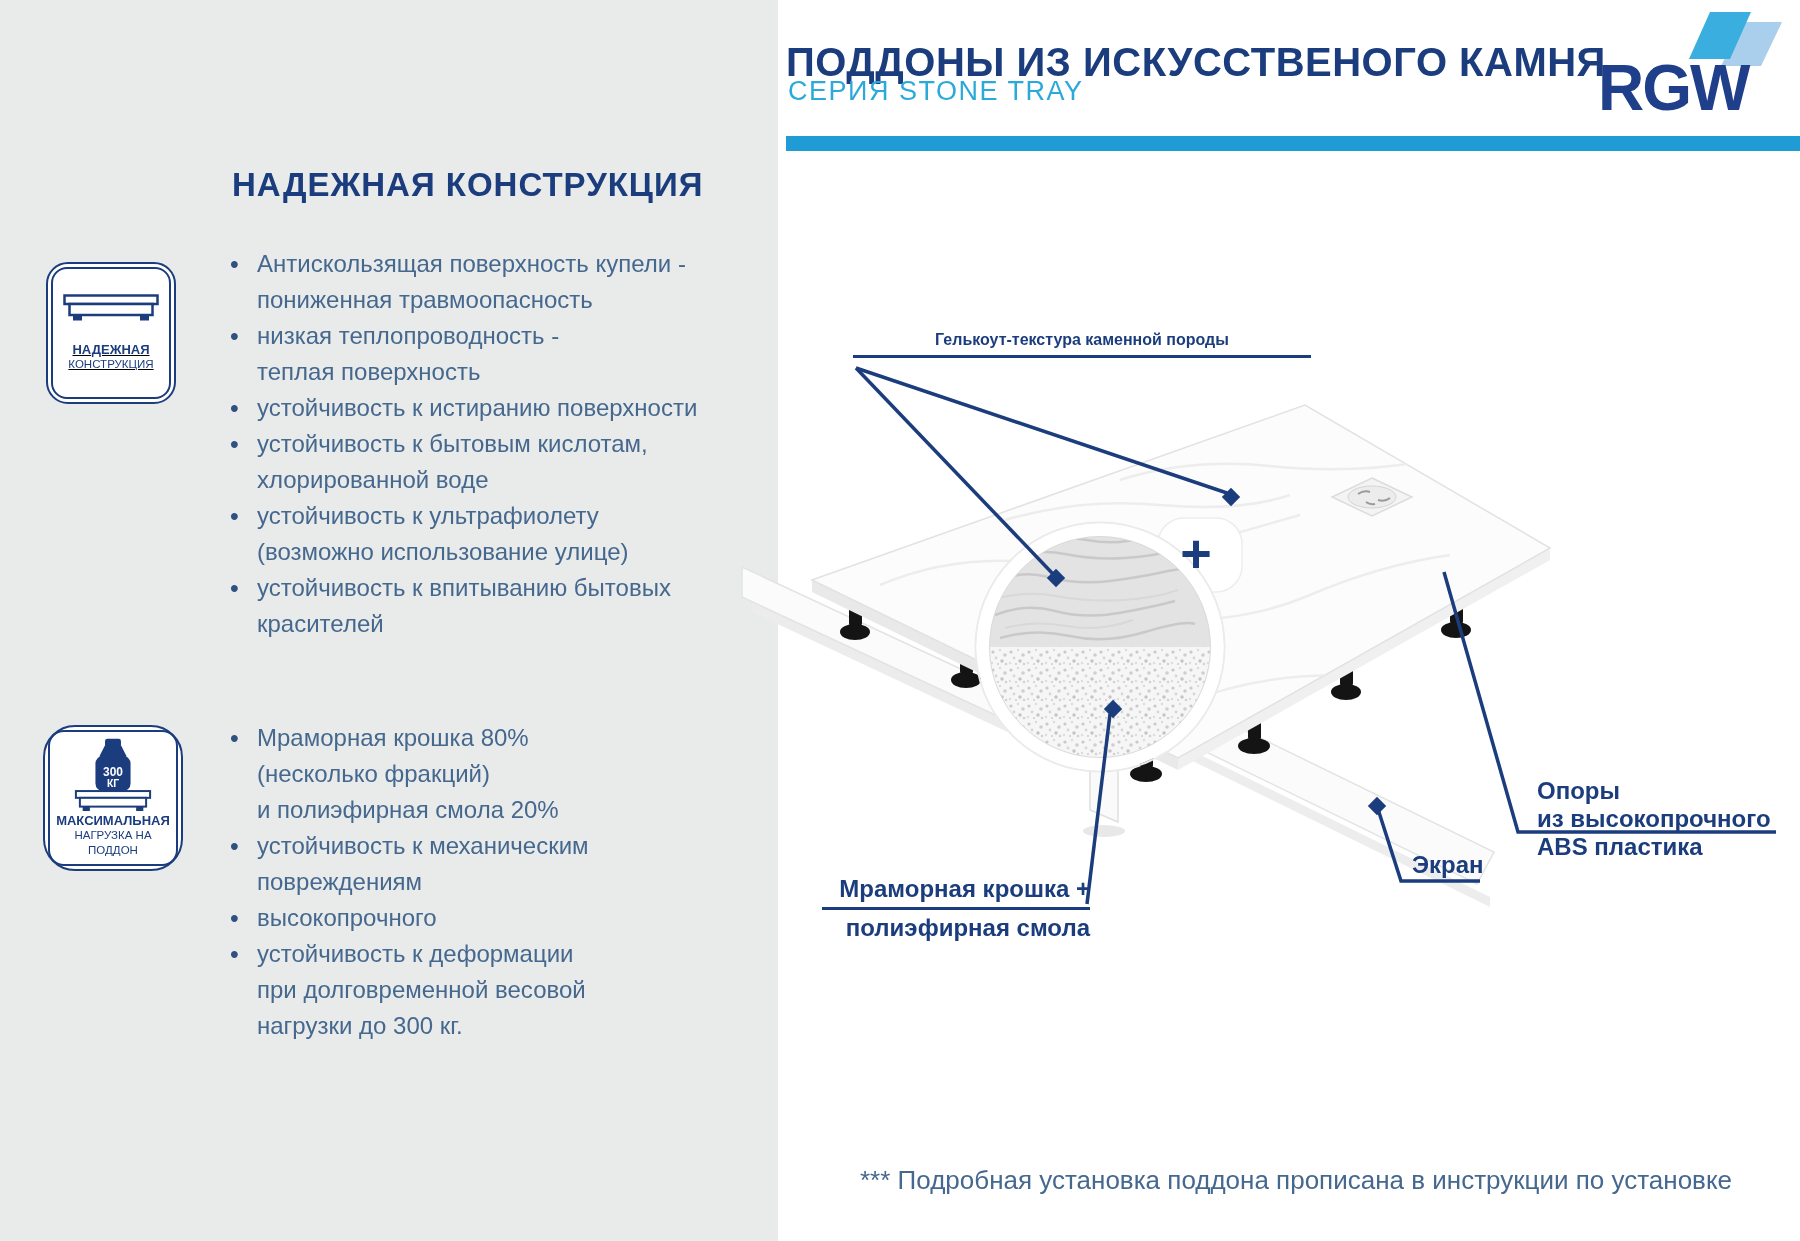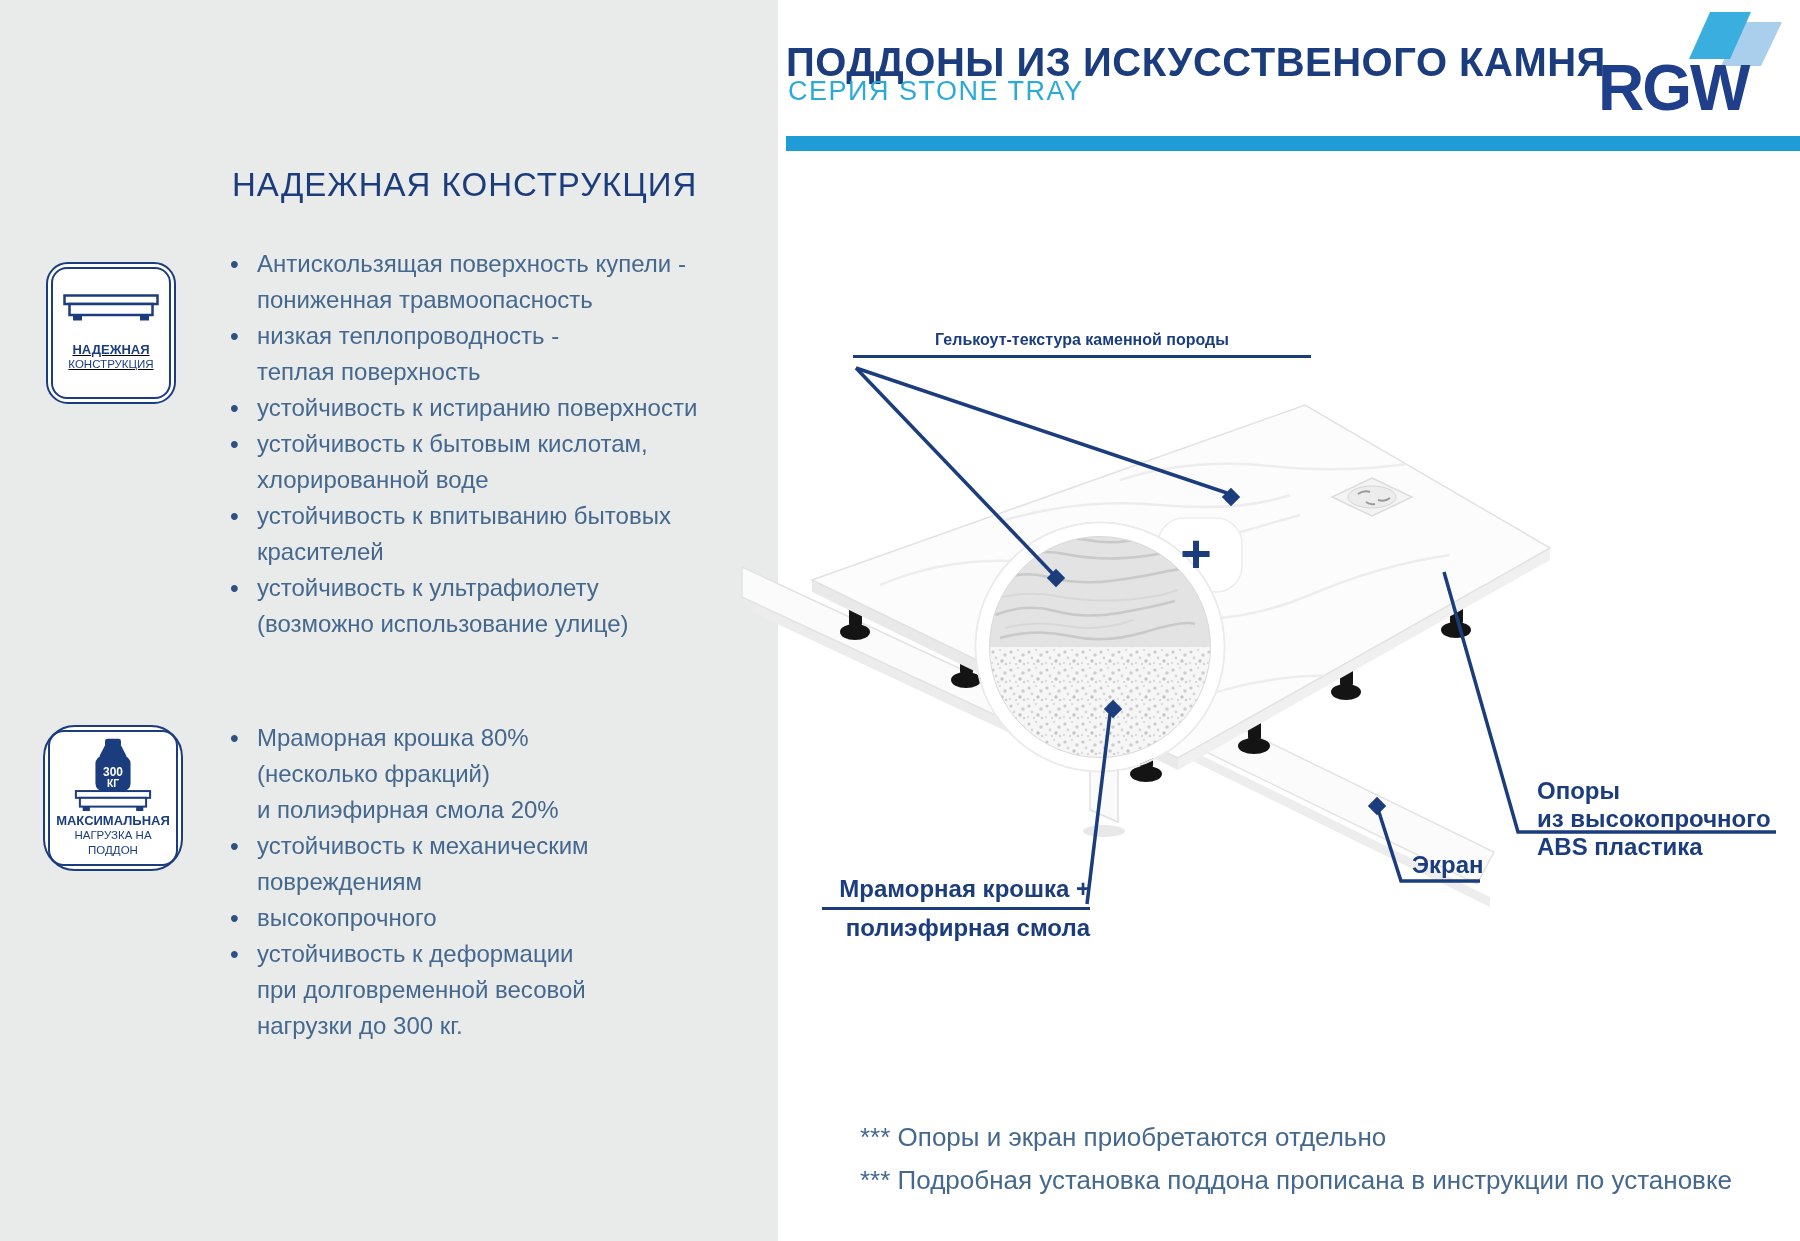--- a/index.html
+++ b/index.html
@@ -2,21 +2,21 @@
 <html><head>
 <meta charset="utf-8">
 <style>
   * { margin:0; padding:0; box-sizing:border-box; }
   html,body { width:1800px; height:1241px; }
   body { font-family:"Liberation Sans", sans-serif; background:#ffffff; overflow:hidden; }
   .page { position:relative; width:1800px; height:1241px; background:#ffffff; }
 
   
   .left-panel { position:absolute; left:0; top:0; width:778px; height:1241px; background:#e9eaea; }
-  .left-title { position:absolute; left:232px; top:166px; font-size:33px; font-weight:normal;
+  .left-title { position:absolute; left:232px; top:166px; font-size:33px; font-weight:bold;
                 color:#1b3d7d; letter-spacing:1px; }
 
   .badge { position:absolute; background:#ffffff; border:2.5px solid #1b3d7d; border-radius:22px; padding:3px; }
   .badge-inner { width:100%; height:100%; border:2px solid #1b3d7d; border-radius:16px;
                  display:flex; flex-direction:column; align-items:center; justify-content:space-evenly; padding:6px 2px; }
   .badge1 { left:46px; top:262px; width:130px; height:142px;text-decoration:underline; }
   .badge2 { left:43px; top:725px; width:140px; height:146px;border-radius:32px; }
   .badge-label { text-align:center; color:#1b3d7d; line-height:15px; }
   .badge-label .b1 { font-weight:bold; font-size:13px; display:block; }
   .badge-label .b2 { font-size:11.5px; display:block; }
@@ -75,24 +75,24 @@
     </div>
 
     <ul class="feature-list l1">
       <li>Антискользящая поверхность купели -
 пониженная травмоопасность</li>
       <li>низкая теплопроводность -
 теплая поверхность</li>
       <li>устойчивость к истиранию поверхности</li>
       <li>устойчивость к бытовым кислотам,
 хлорированной воде</li>
+      <li>устойчивость к ультрафиолету
+(возможно использование улице)</li>
       <li>устойчивость к впитыванию бытовых
 красителей</li>
-      <li>устойчивость к ультрафиолету
-(возможно использование улице)</li>
     </ul>
 
     <div class="badge badge2">
       <div class="badge-inner">
         <svg width="104" height="94" viewBox="0 0 104 94">
           <rect x="42" y="1" width="20" height="10" rx="3" fill="#1b3d7d"></rect>
           <polygon points="42,9 62,9 69,23 35,23" fill="#1b3d7d"></polygon>
           <rect x="30" y="22" width="44" height="45" rx="10" fill="#1b3d7d"></rect>
           <text x="52" y="47" text-anchor="middle" font-size="15" font-weight="bold" fill="#ffffff">300</text>
           <text x="52" y="62" text-anchor="middle" font-size="13" font-weight="bold" fill="#ffffff">КГ</text>
@@ -245,16 +245,15 @@
   </div>
 
   <div class="dg-label lbl-screen">Экран</div>
 
   <div class="dg-label lbl-supports">
     <span>Опоры</span><br>
     <span>из высокопрочного</span><br>
     <span>ABS пластика</span>
   </div>
 
-  <div class="footnote fn1">*** Опоры и экран приобретаются отдельно</div>
   <div class="footnote fn2">*** Подробная установка поддона прописана в инструкции по установке</div>
 
 </div>
 
 </body></html>

